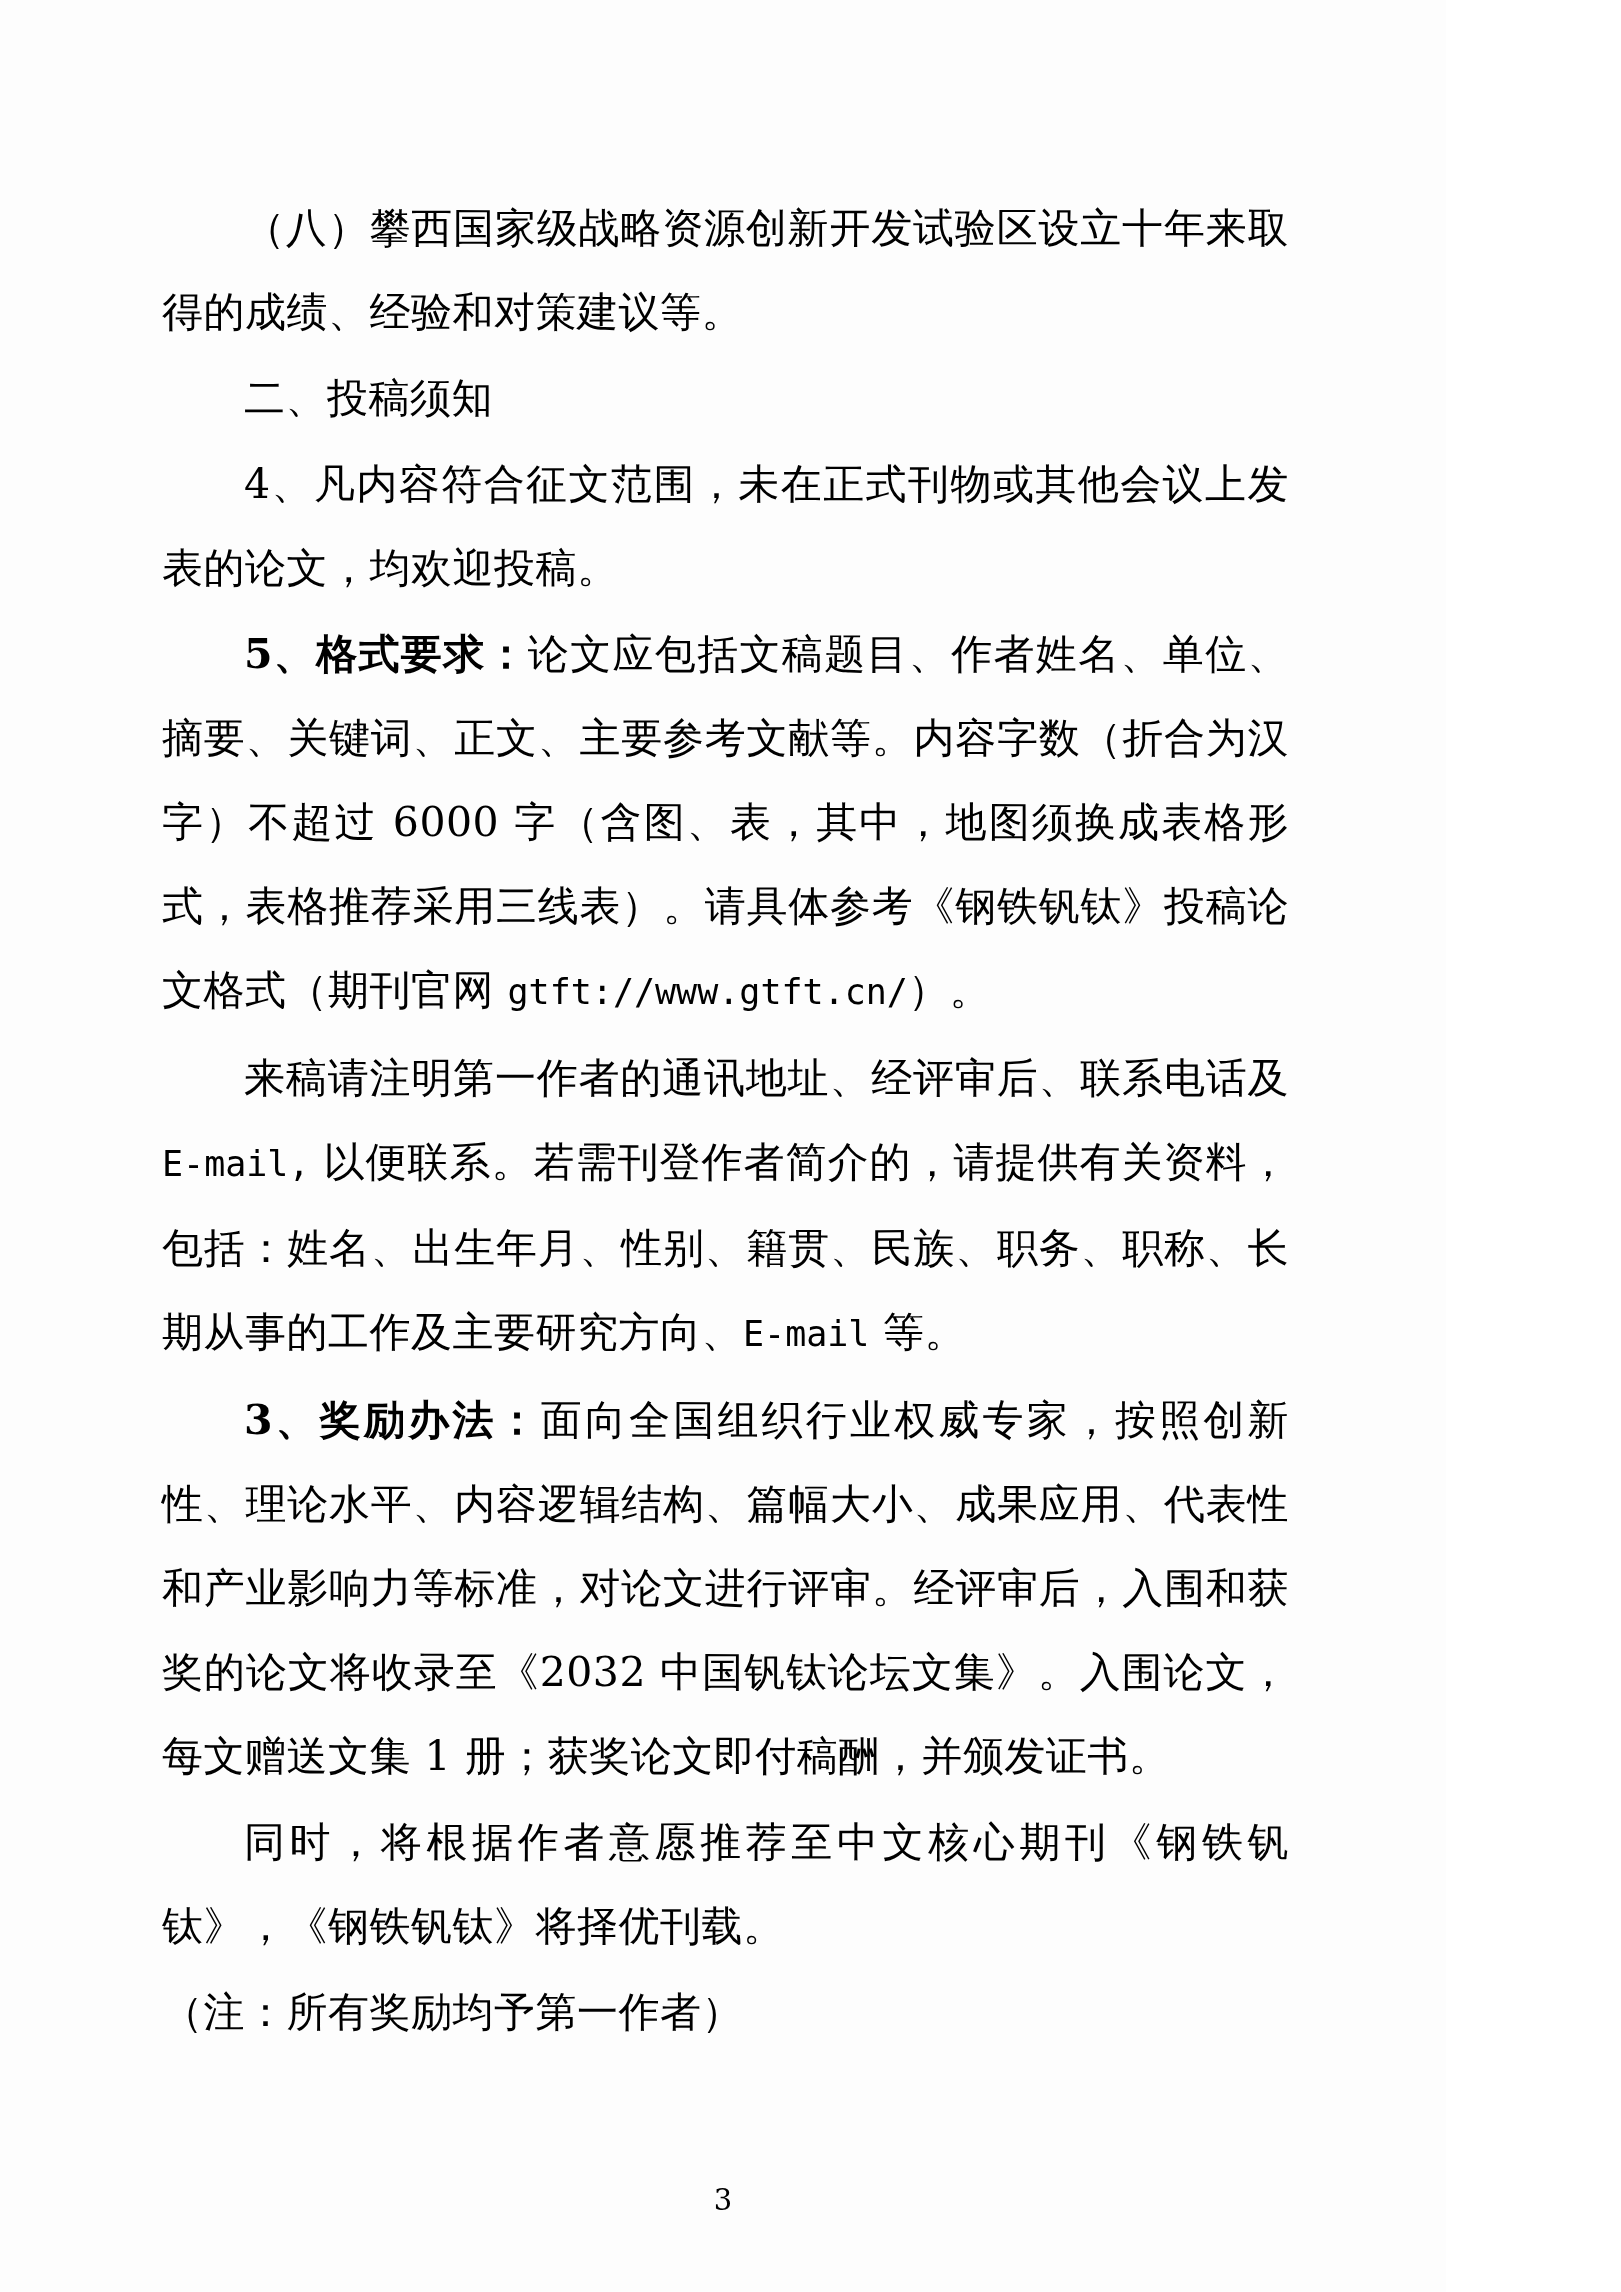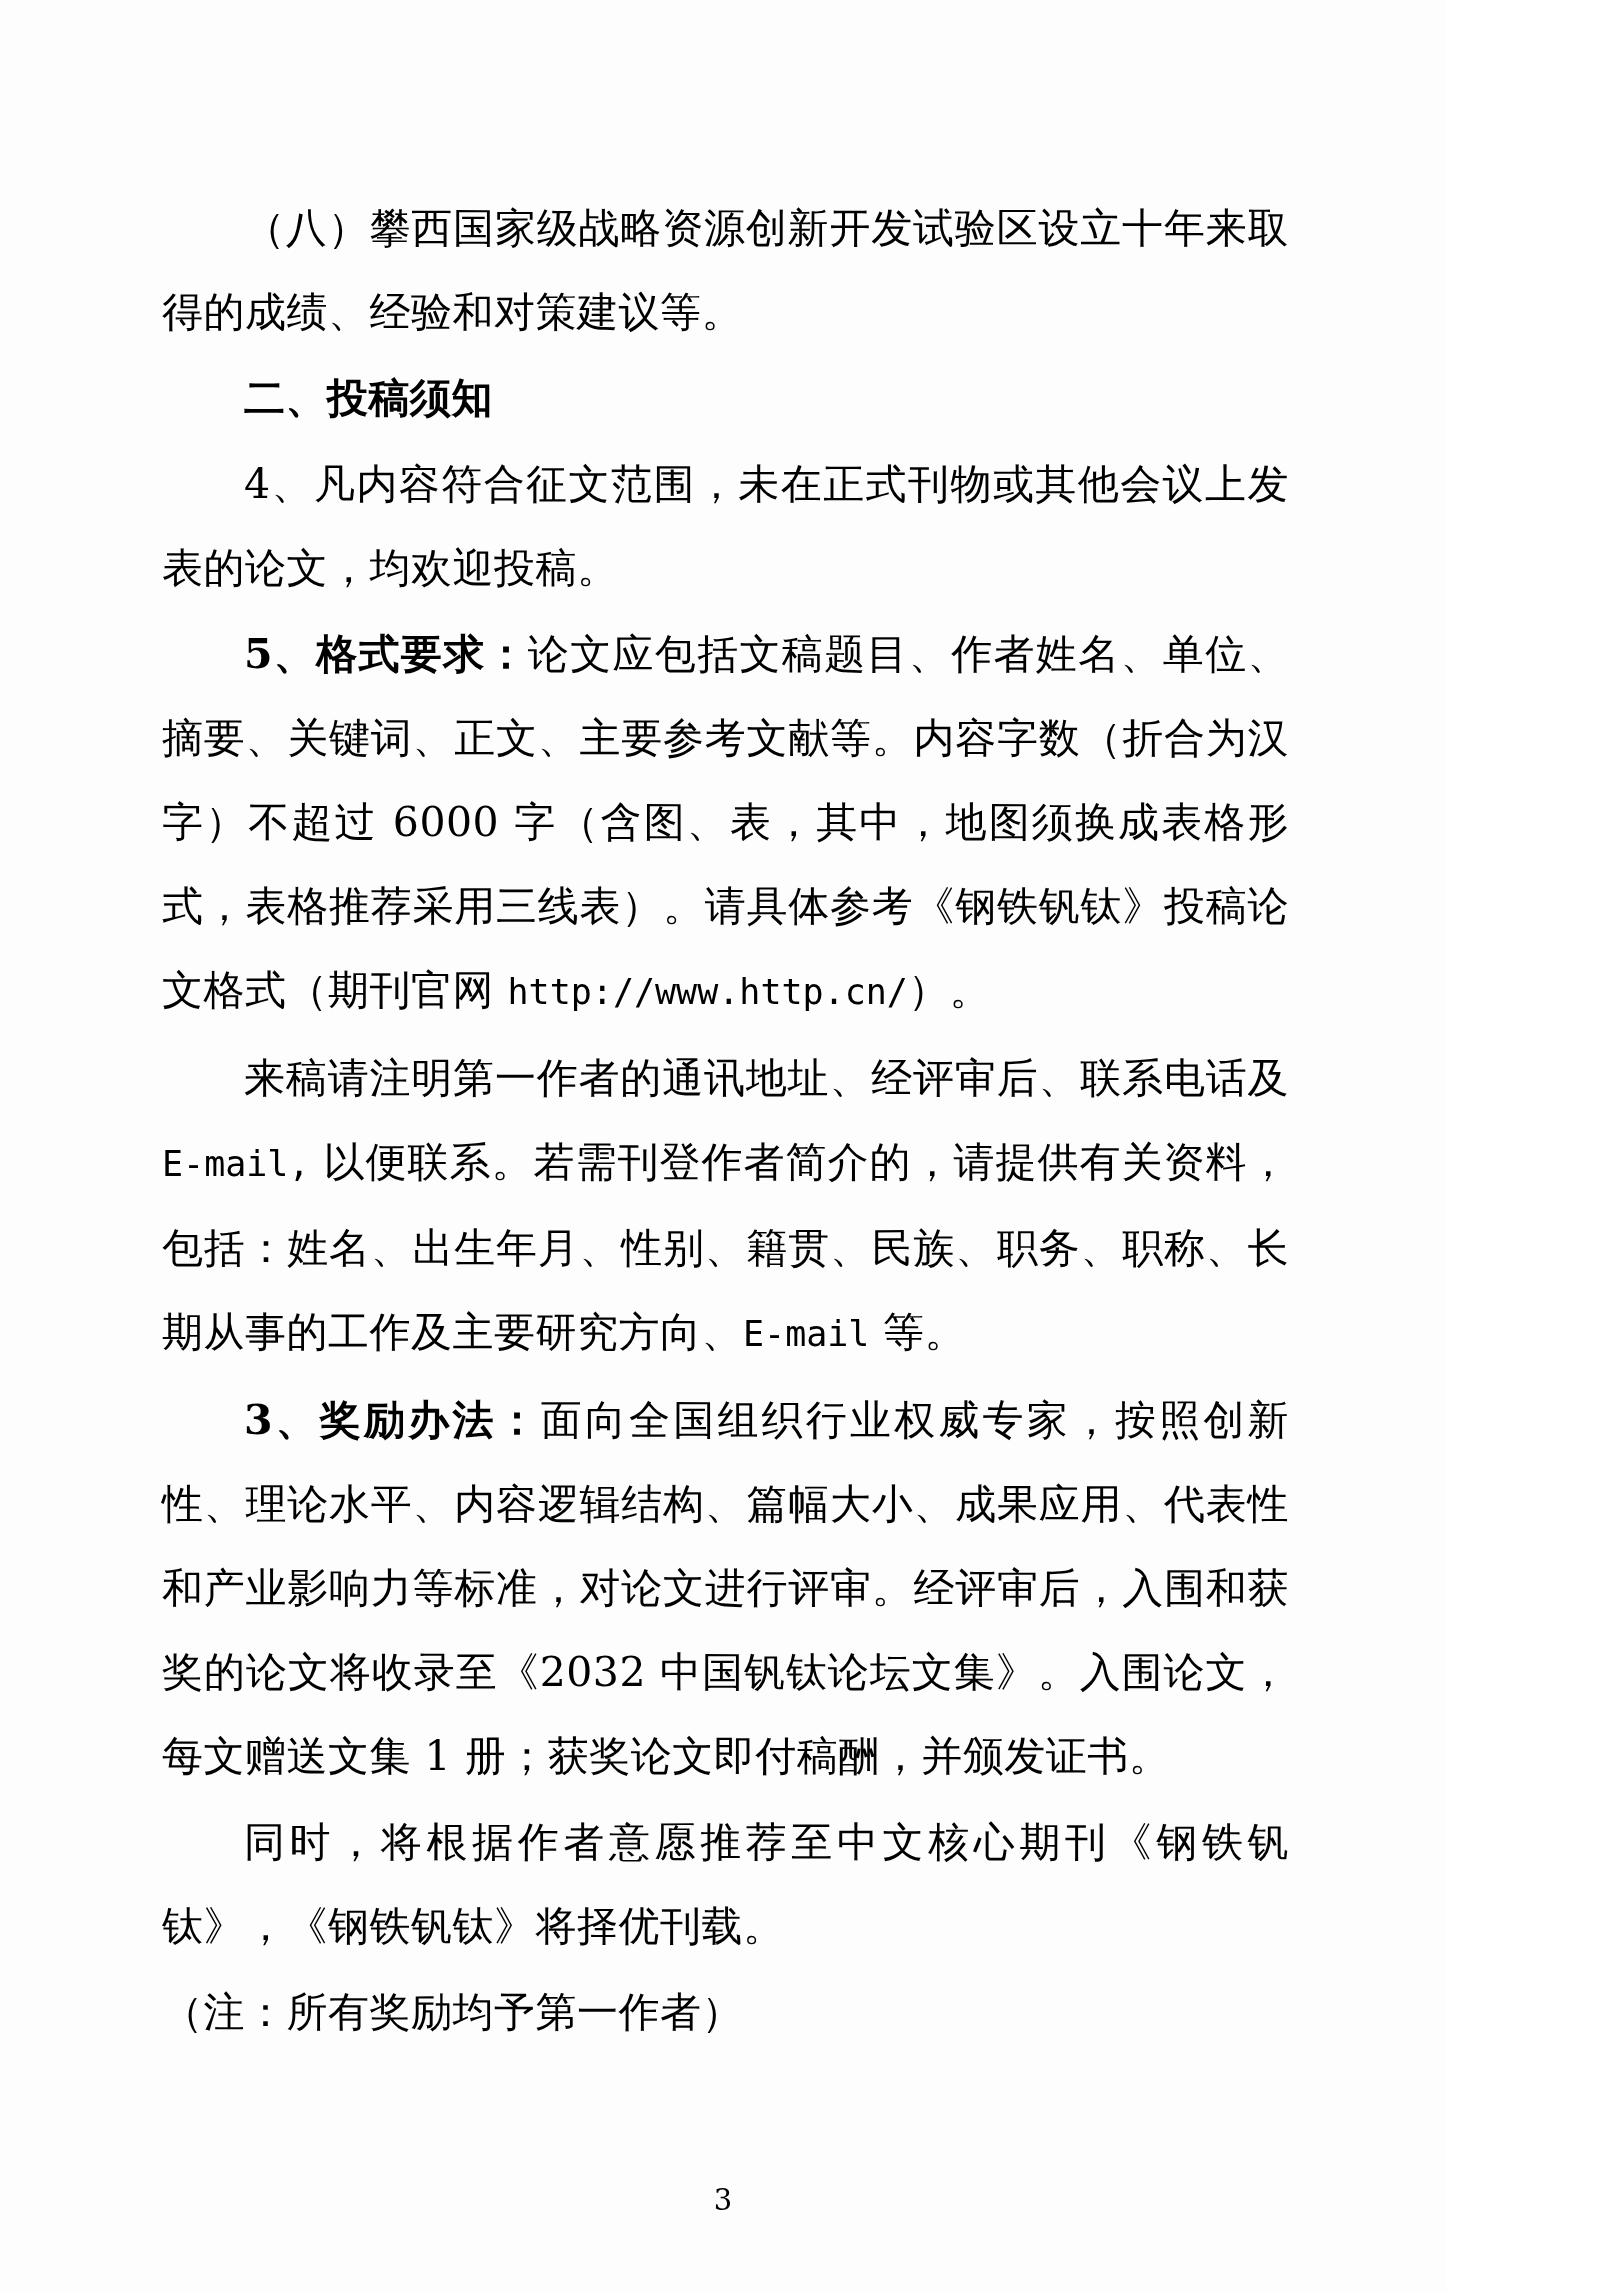--- a/index.html
+++ b/index.html
@@ -29,21 +29,21 @@
     line-height: 84px;
     text-align: justify;
     text-justify: inter-ideograph;
     letter-spacing: 0.5px;
     text-indent: 82px;
   }
   p.para.noindent {
     text-indent: 0;
   }
   .heading {
-    font-weight: bold;
+    font-weight: normal;
     font-size: 42px;
   }
   .bold-run {
     font-weight: bold;
   }
   .mono {
     font-family: "DejaVu Sans Mono", "Liberation Mono", monospace;
     font-size: 35px;
     letter-spacing: 0px;
   }
@@ -63,21 +63,21 @@
 <div class="page">
 
   <div class="doc-body">
 
     <p class="para">（八）攀西国家级战略资源创新开发试验区设立十年来取得的成绩、经验和对策建议等。</p>
 
     <p class="para heading">二、投稿须知</p>
 
     <p class="para">4、凡内容符合征文范围，未在正式刊物或其他会议上发表的论文，均欢迎投稿。</p>
 
-    <p class="para"><span class="bold-run">5、格式要求：</span><span>论文应包括文稿题目、作者姓名、单位、摘要、关键词、正文、主要参考文献等。内容字数（折合为汉字）不超过 6000 字（含图、表，其中，地图须换成表格形式，表格推荐采用三线表）。请具体参考《钢铁钒钛》投稿论文格式（期刊官网 </span><span class="mono">http://www.http.cn/</span><span>）。</span></p>
+    <p class="para"><span class="bold-run">5、格式要求：</span><span>论文应包括文稿题目、作者姓名、单位、摘要、关键词、正文、主要参考文献等。内容字数（折合为汉字）不超过 6000 字（含图、表，其中，地图须换成表格形式，表格推荐采用三线表）。请具体参考《钢铁钒钛》投稿论文格式（期刊官网 </span><span class="mono">gtft://www.gtft.cn/</span><span>）。</span></p>
 
     <p class="para"><span>来稿请注明第一作者的通讯地址、经评审后、联系电话及 </span><span class="mono">E-mail,</span><span> 以便联系。若需刊登作者简介的，请提供有关资料，包括：姓名、出生年月、性别、籍贯、民族、职务、职称、长期从事的工作及主要研究方向、</span><span class="mono">E-mail</span><span> 等。</span></p>
 
     <p class="para"><span class="bold-run">3、奖励办法：</span><span>面向全国组织行业权威专家，按照创新性、理论水平、内容逻辑结构、篇幅大小、成果应用、代表性和产业影响力等标准，对论文进行评审。经评审后，入围和获奖的论文将收录至《2032 中国钒钛论坛文集》。入围论文，每文赠送文集 1 册；获奖论文即付稿酬，并颁发证书。</span></p>
 
     <p class="para">同时，将根据作者意愿推荐至中文核心期刊《钢铁钒钛》，《钢铁钒钛》将择优刊载。</p>
 
     <p class="para noindent">（注：所有奖励均予第一作者）</p>
 
   </div>

